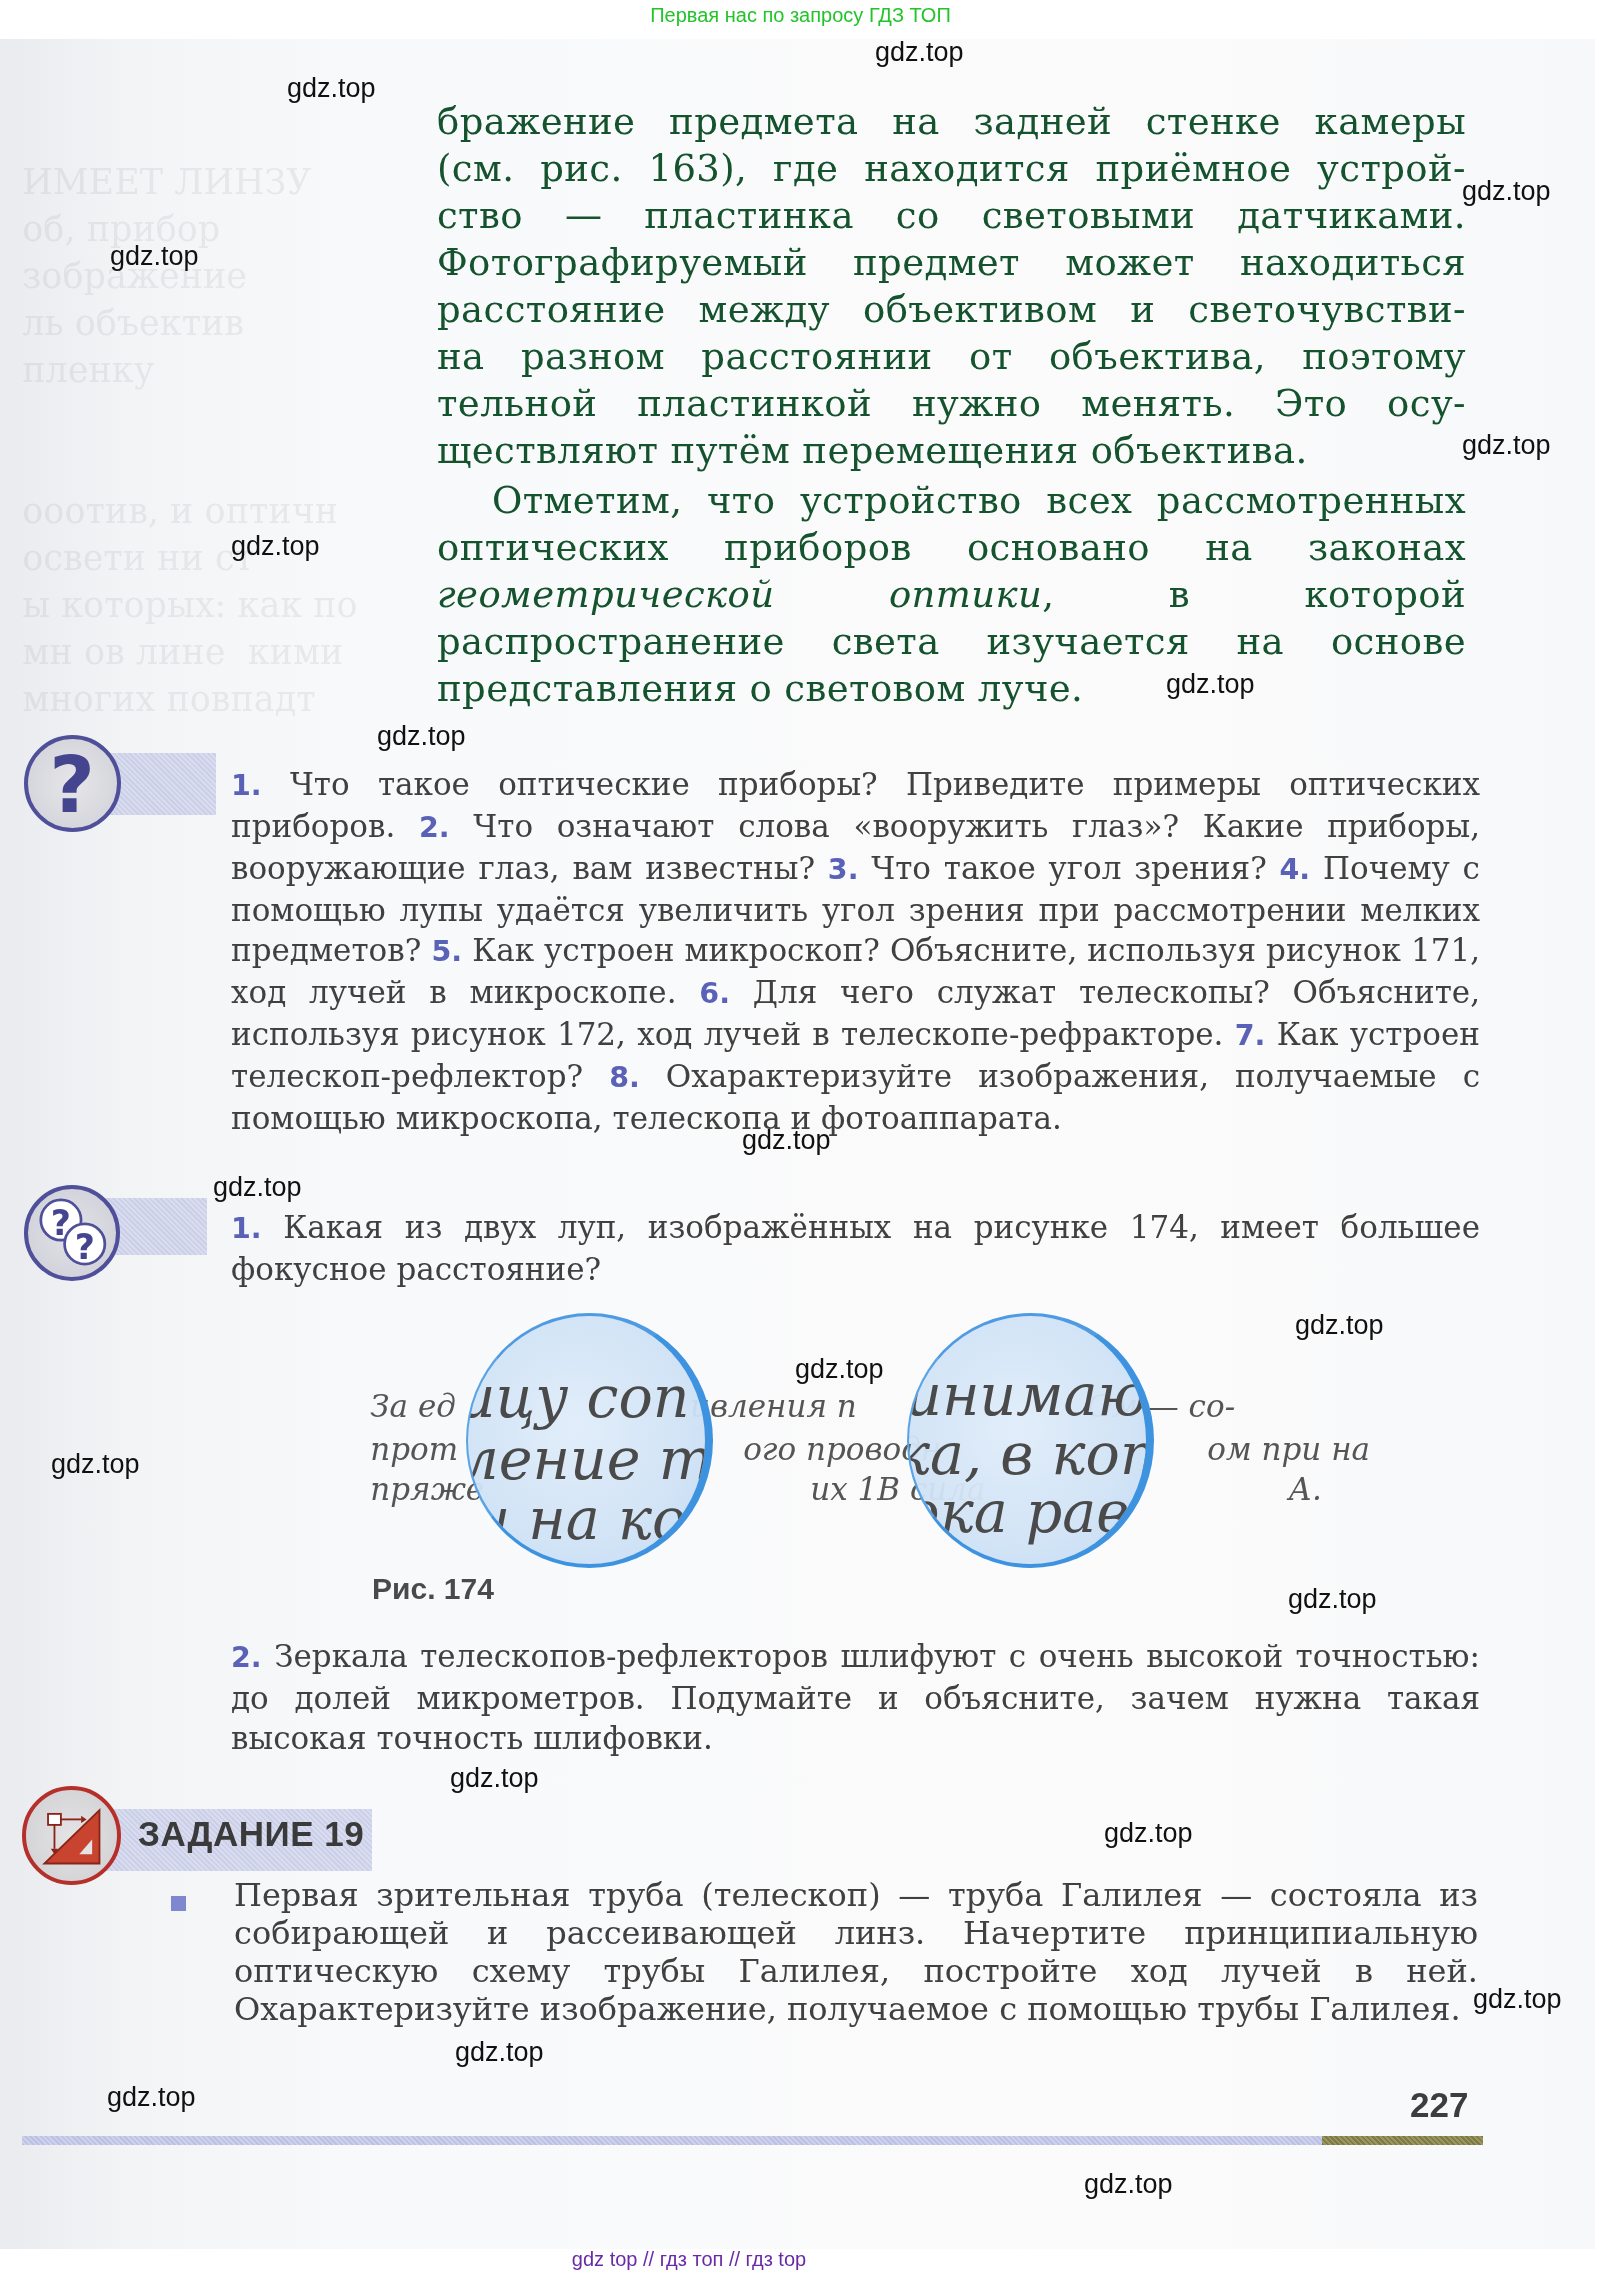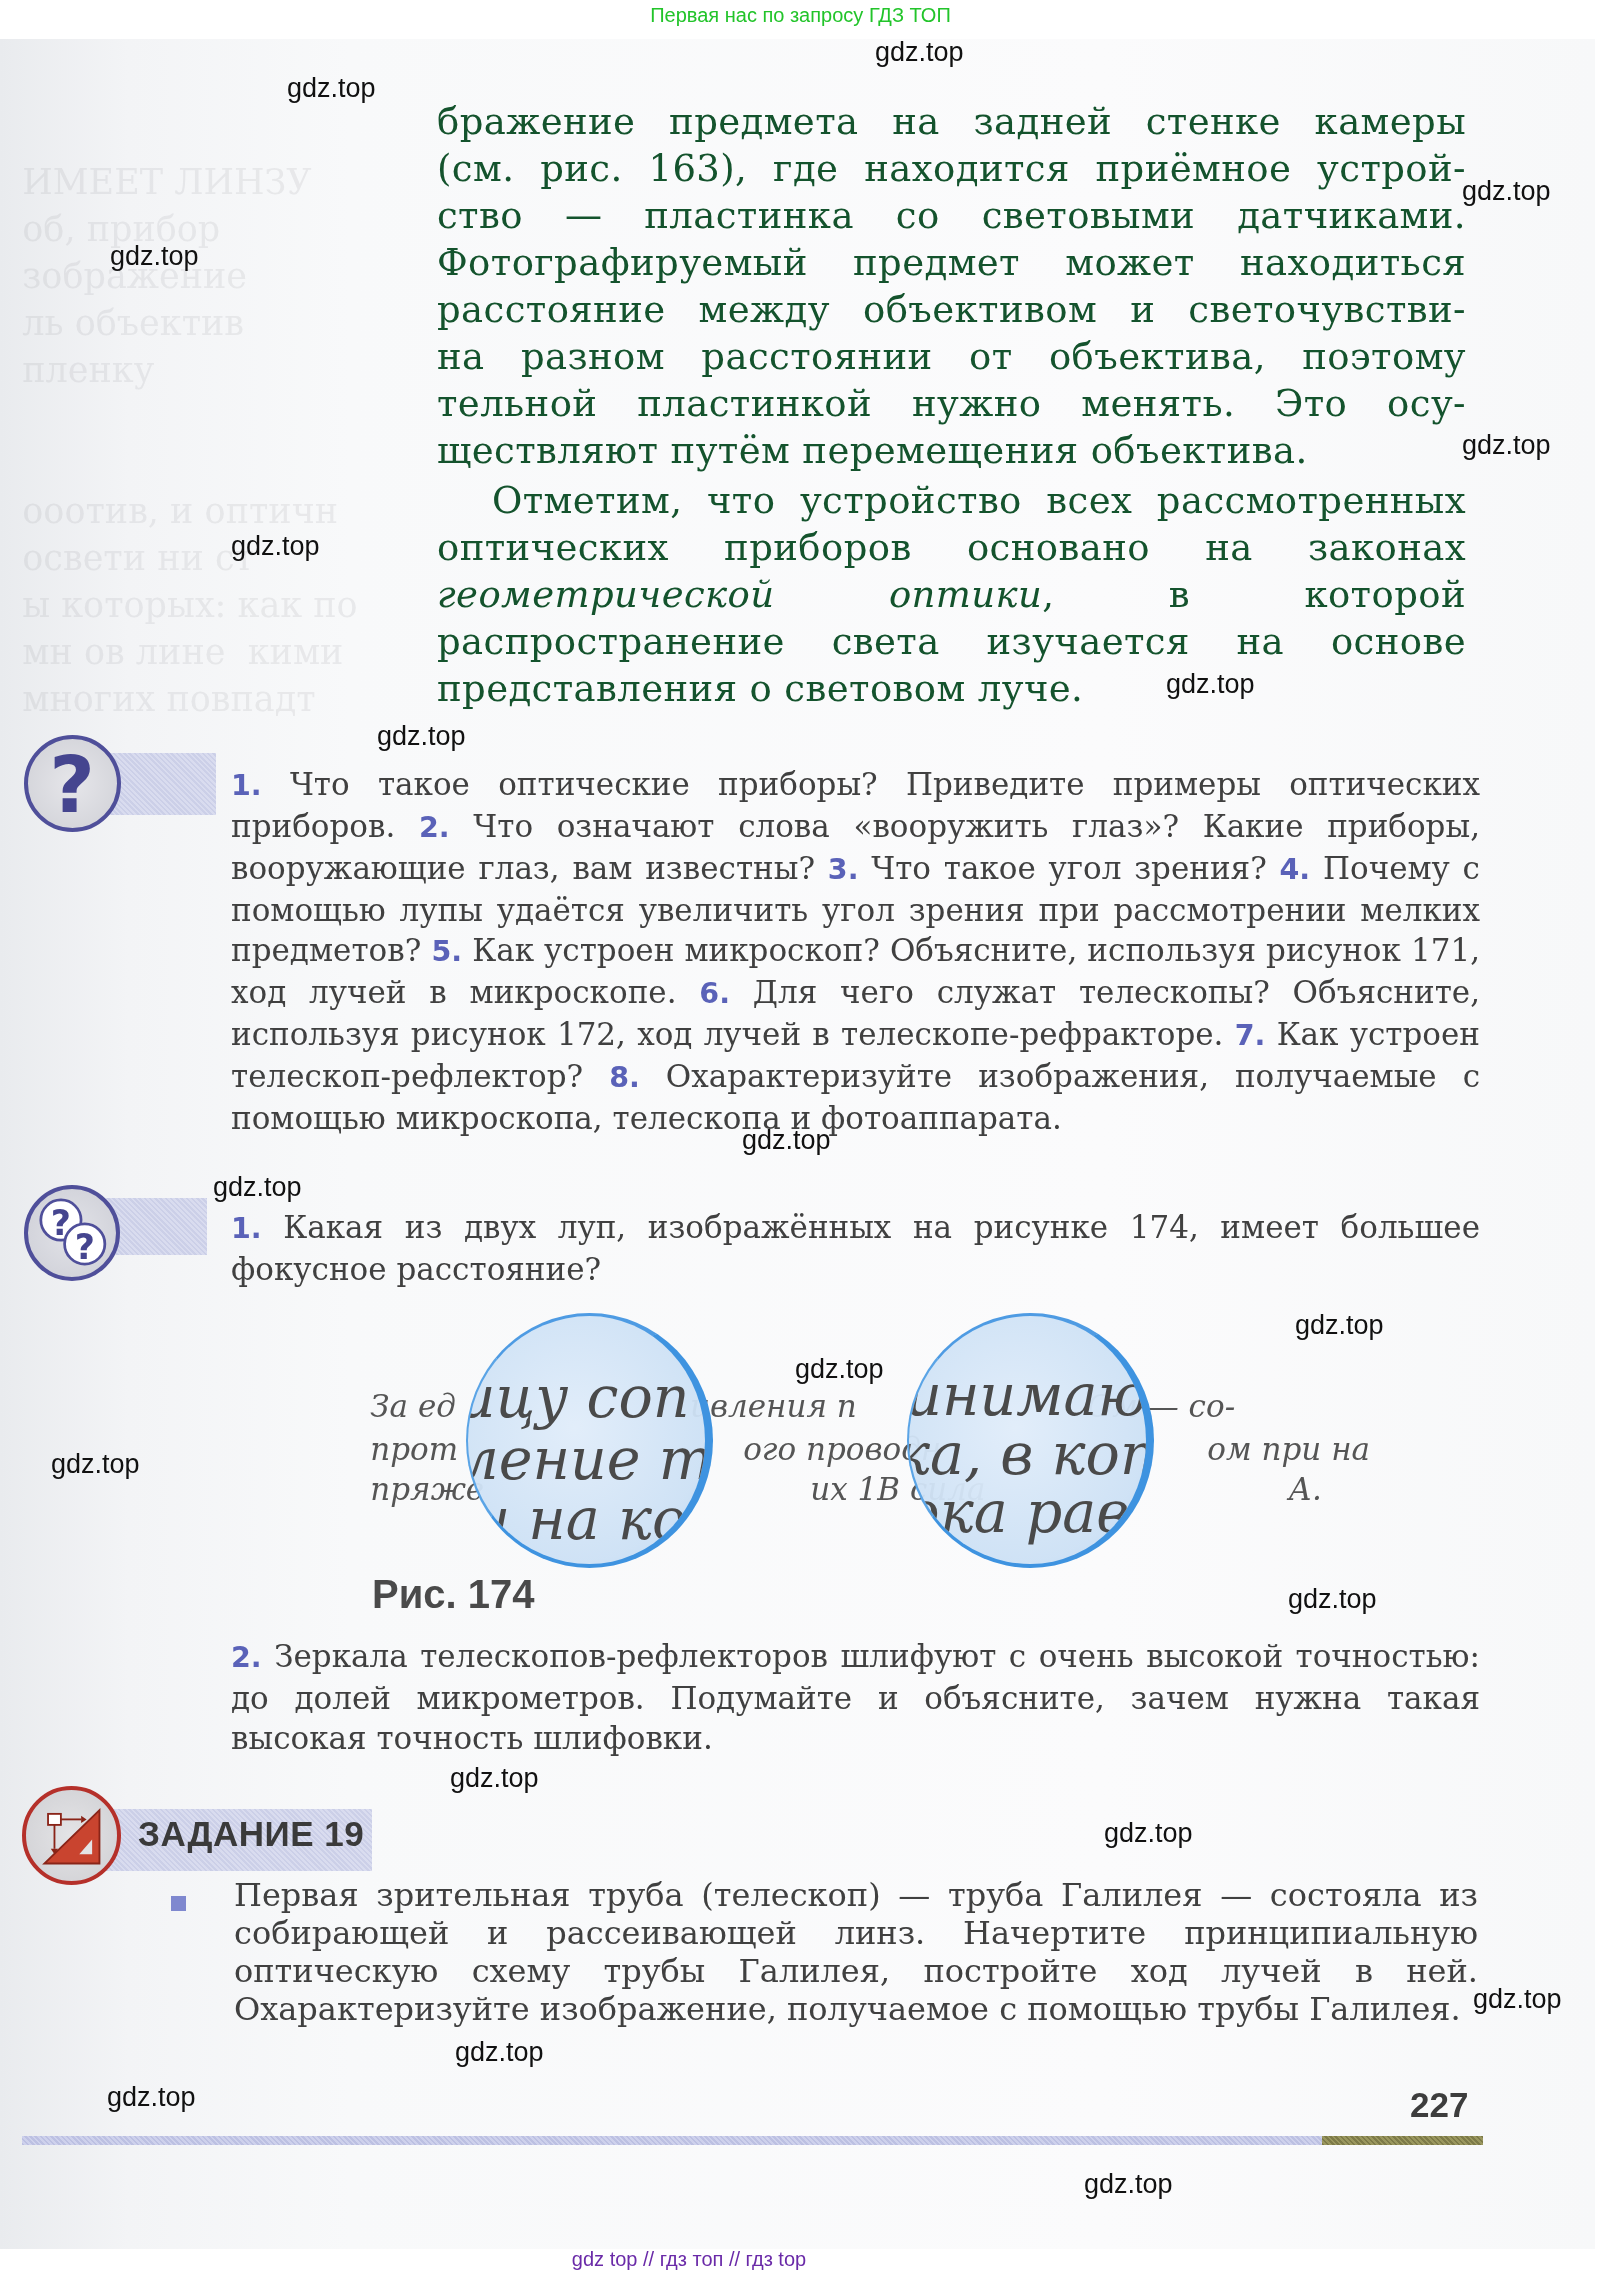--- a/index.html
+++ b/index.html
@@ -23,21 +23,21 @@
   .icon-band { position:absolute; height:62px;
                background:repeating-linear-gradient(45deg,#c7cbe6 0 1.8px,#d6d9ee 1.8px 3.7px); opacity:0.9; }
   .icon-circle { position:absolute; border-radius:50%; }
   .wm { position:absolute; font-family:"Liberation Sans", sans-serif; font-size:27px; color:#111; }
   .figure { position:absolute; left:363px; top:1304px; width:1010px; height:266px; }
   .fig-line { position:absolute; font-style:italic; font-size:31px; color:#555; white-space:nowrap; }
   .lens { position:absolute; border-radius:50%; background:radial-gradient(ellipse at 45% 45%, rgba(225,237,250,0.97) 0%, rgba(205,225,245,0.95) 70%, rgba(180,210,240,0.95) 100%);
           border-right:8.3px solid #3e93e0; border-left:2.8px solid #5aa4e6; border-top:3.7px solid #4e9be3; border-bottom:4.6px solid #3e93e0; overflow:hidden; }
   .lens-text { position:absolute; font-style:italic; font-size:57px; color:#4a4a4a; white-space:nowrap; }
   .caption { position:absolute; left:372px; top:1572px; font-family:"Liberation Sans", sans-serif; font-weight:bold;
-             font-size:40px; color:#4a4a4a; }
+             font-size:30px; color:#4a4a4a; }
   .task-title { position:absolute; left:138px; top:1814px; font-family:"Liberation Sans", sans-serif; font-weight:bold;
                 font-size:35px; color:#3a3a3a; letter-spacing:0.5px; }
   .bullet { position:absolute; left:171px; top:1896px; width:14.7px; height:14.7px; background:#7f88cf; }
   .page-num { position:absolute; left:1410px; top:2085px; font-family:"Liberation Sans", sans-serif; font-weight:bold;
               font-size:35px; color:#3d3d3d; }
   .bar { position:absolute; top:2136px; height:9.2px; }
   .footer { position:absolute; top:2248px; left:0; width:1378px; text-align:center;
             font-family:"Liberation Sans", sans-serif; font-size:20px; color:#6a2aa8; }
 </style>
 </head>

